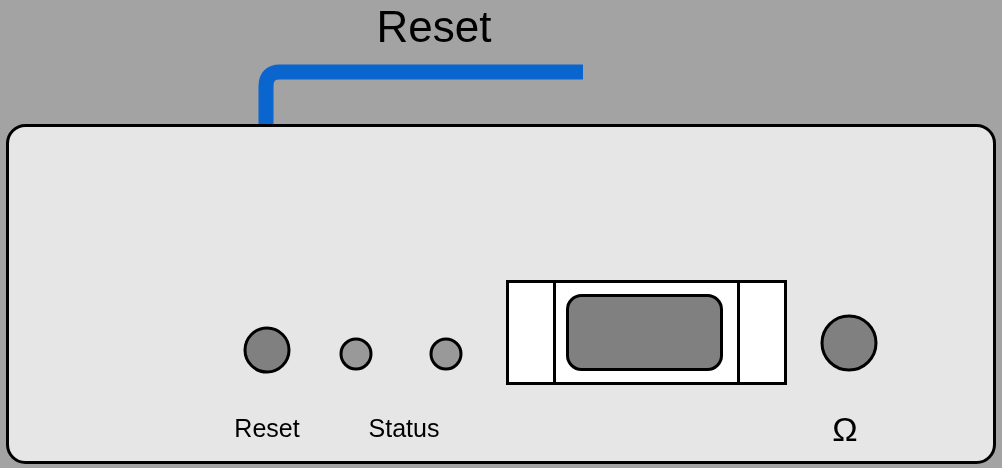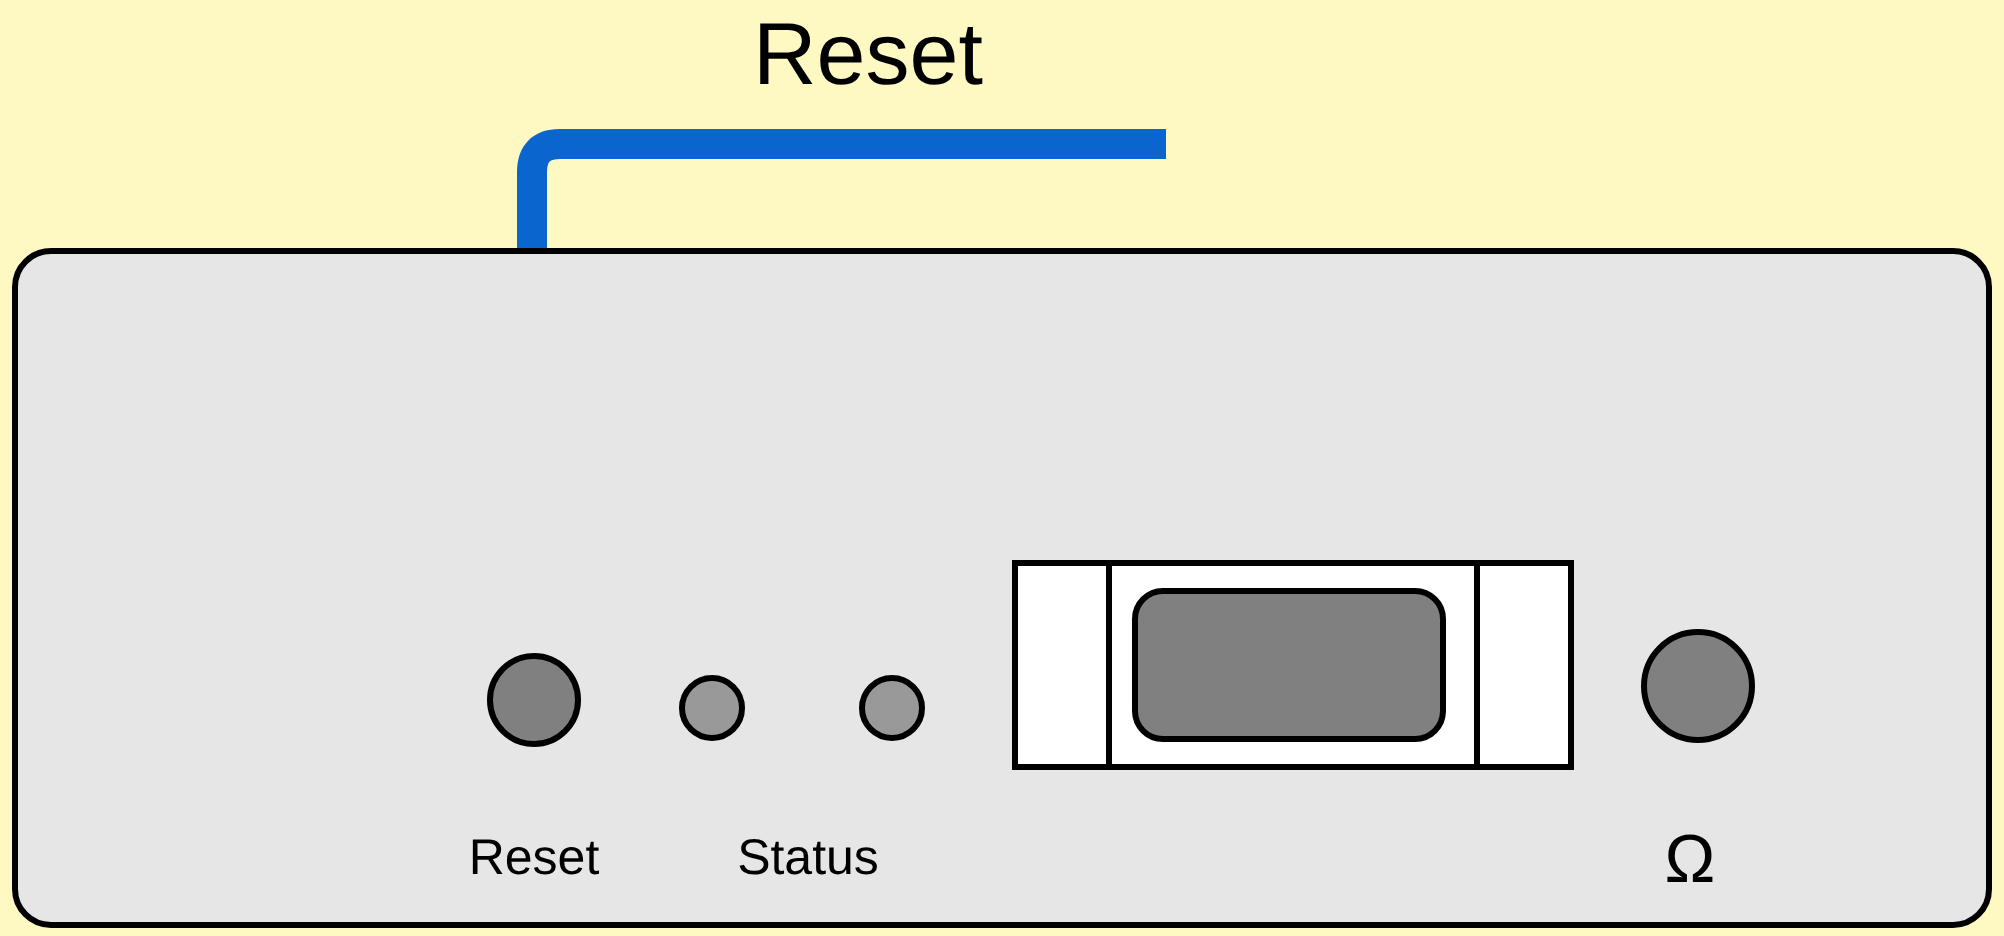--- a/index.html
+++ b/index.html
@@ -8,21 +8,21 @@
     padding: 0;
     background: #ffffff;
   }
   body {
     font-family: "Liberation Sans", sans-serif;
   }
   #stage {
     position: relative;
     width: 1002px;
     height: 468px;
-    background: #fef9c3;
+    background: #a3a3a3;
     overflow: hidden;
   }
   #stage svg {
     position: absolute;
     top: 0;
     left: 0;
     display: block;
   }
   .title-text {
     font-family: "Liberation Sans", sans-serif;

